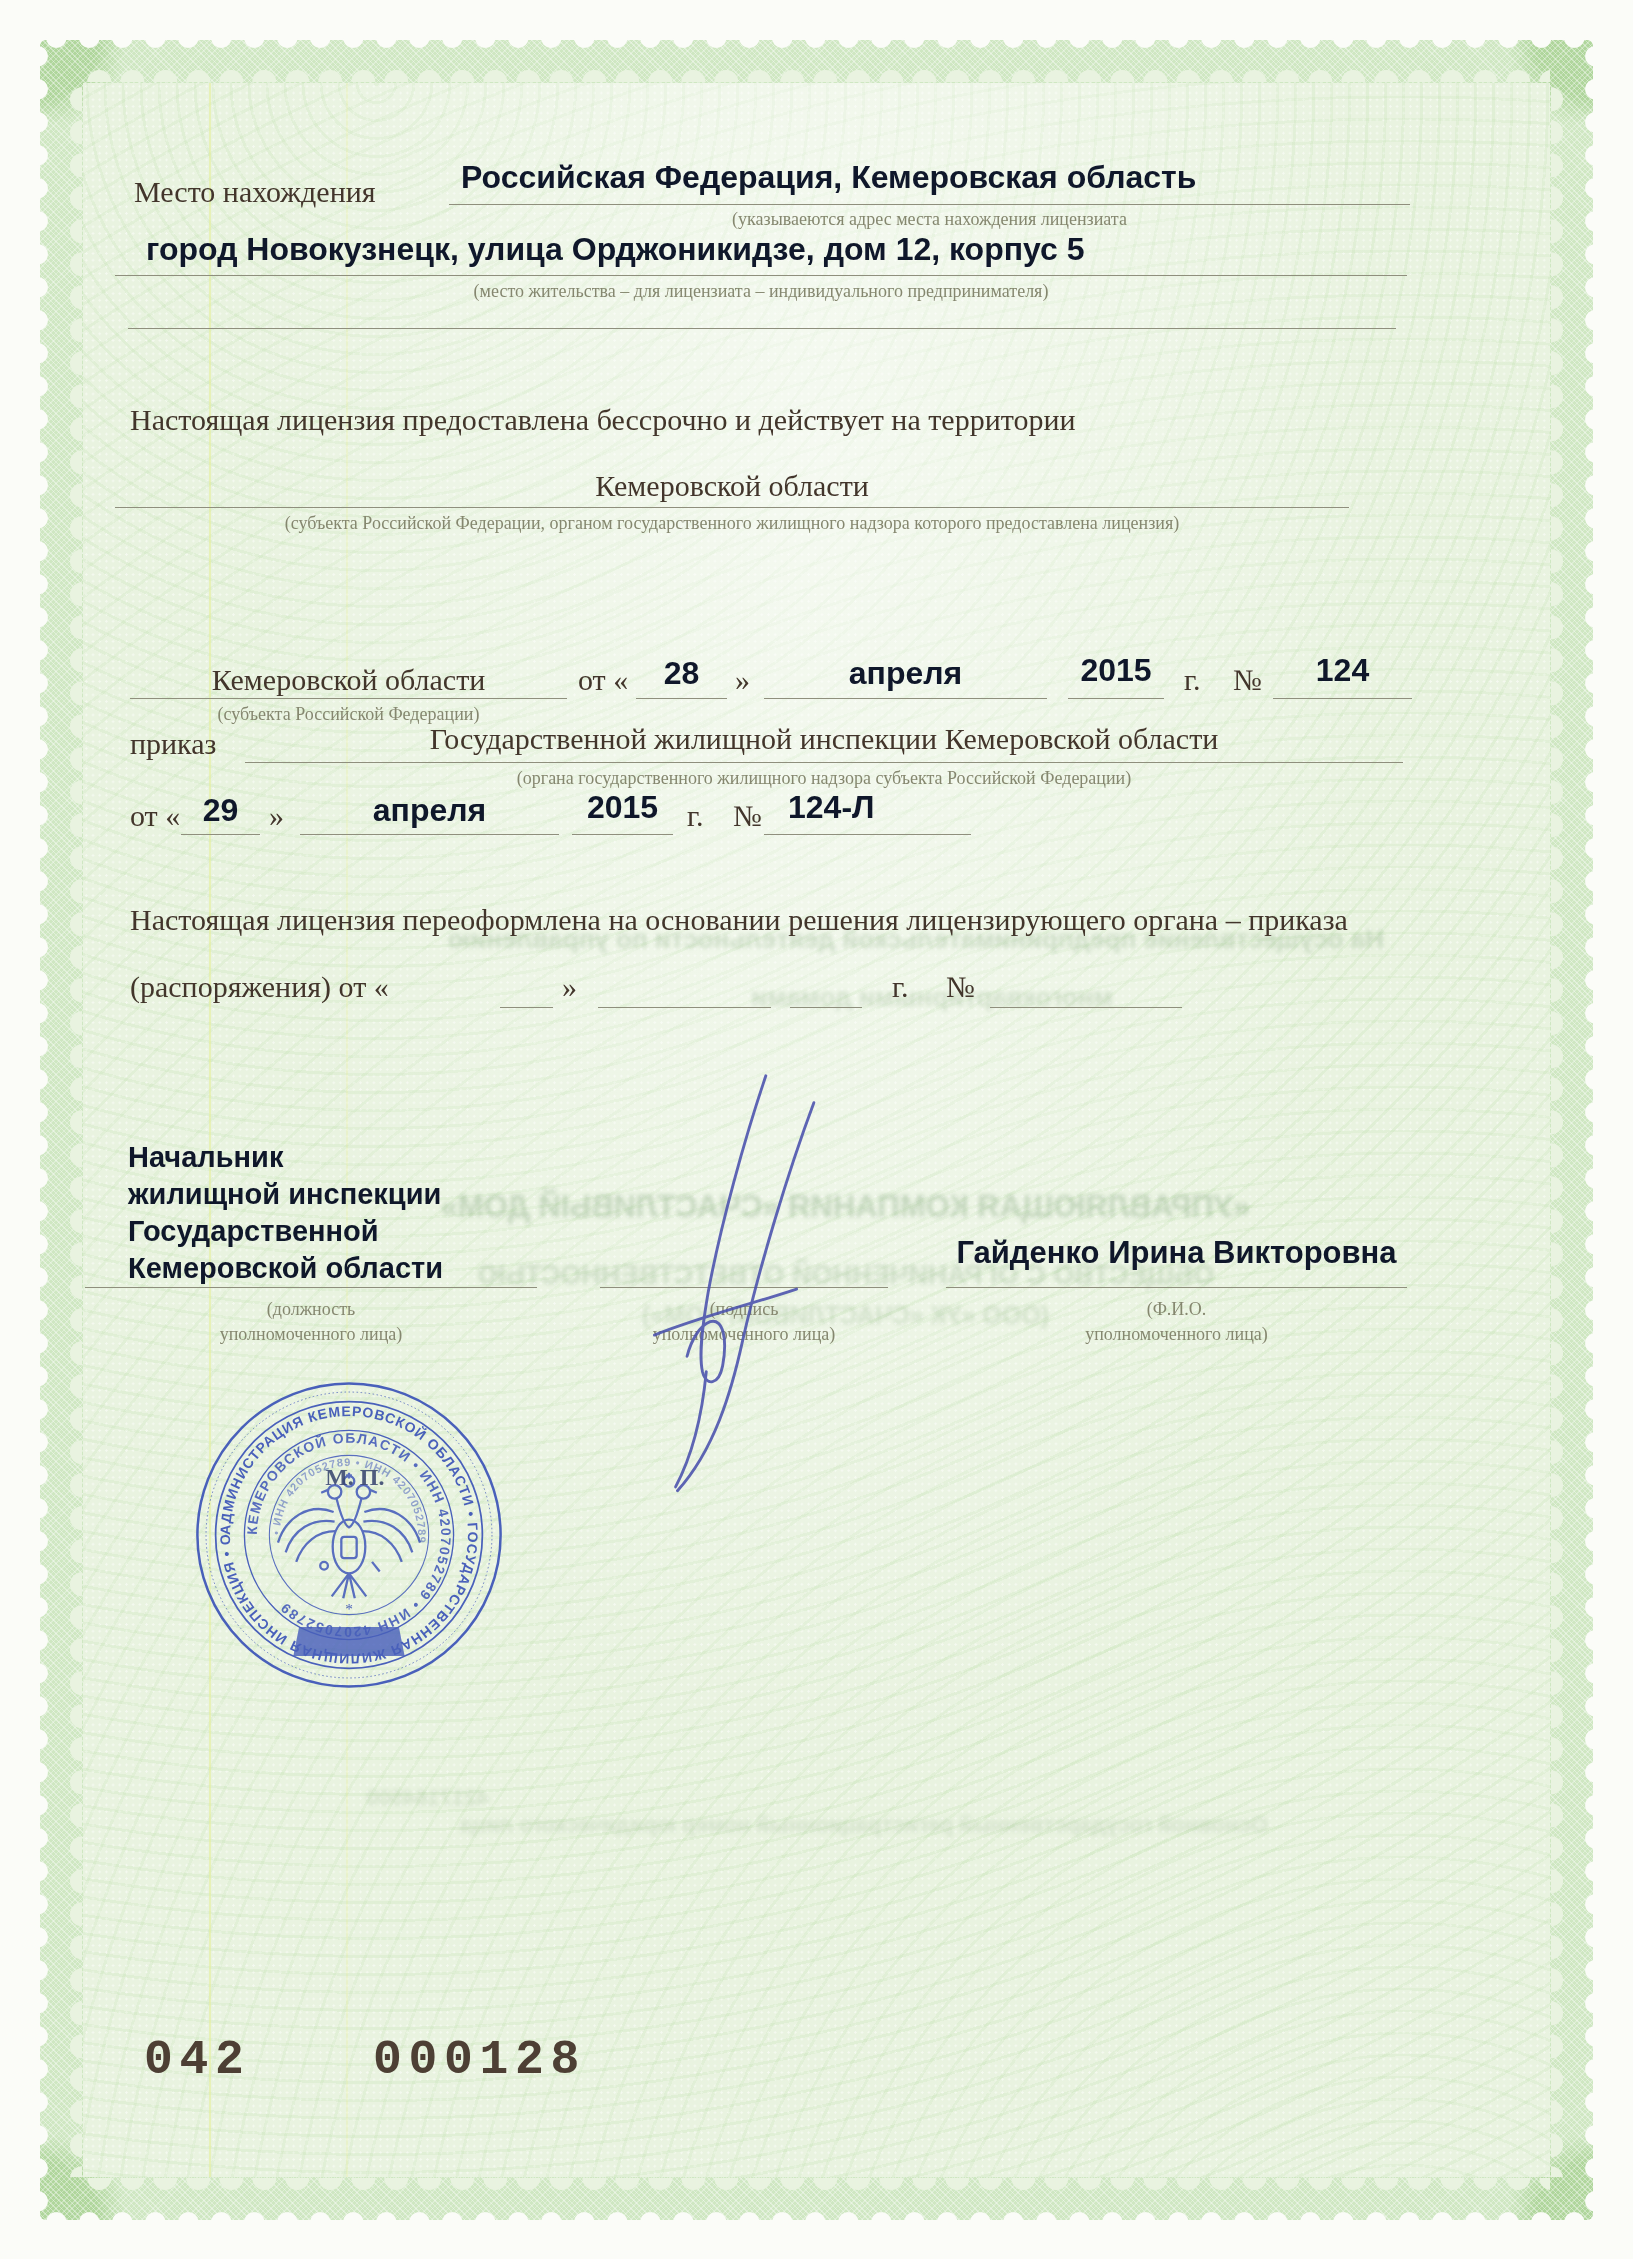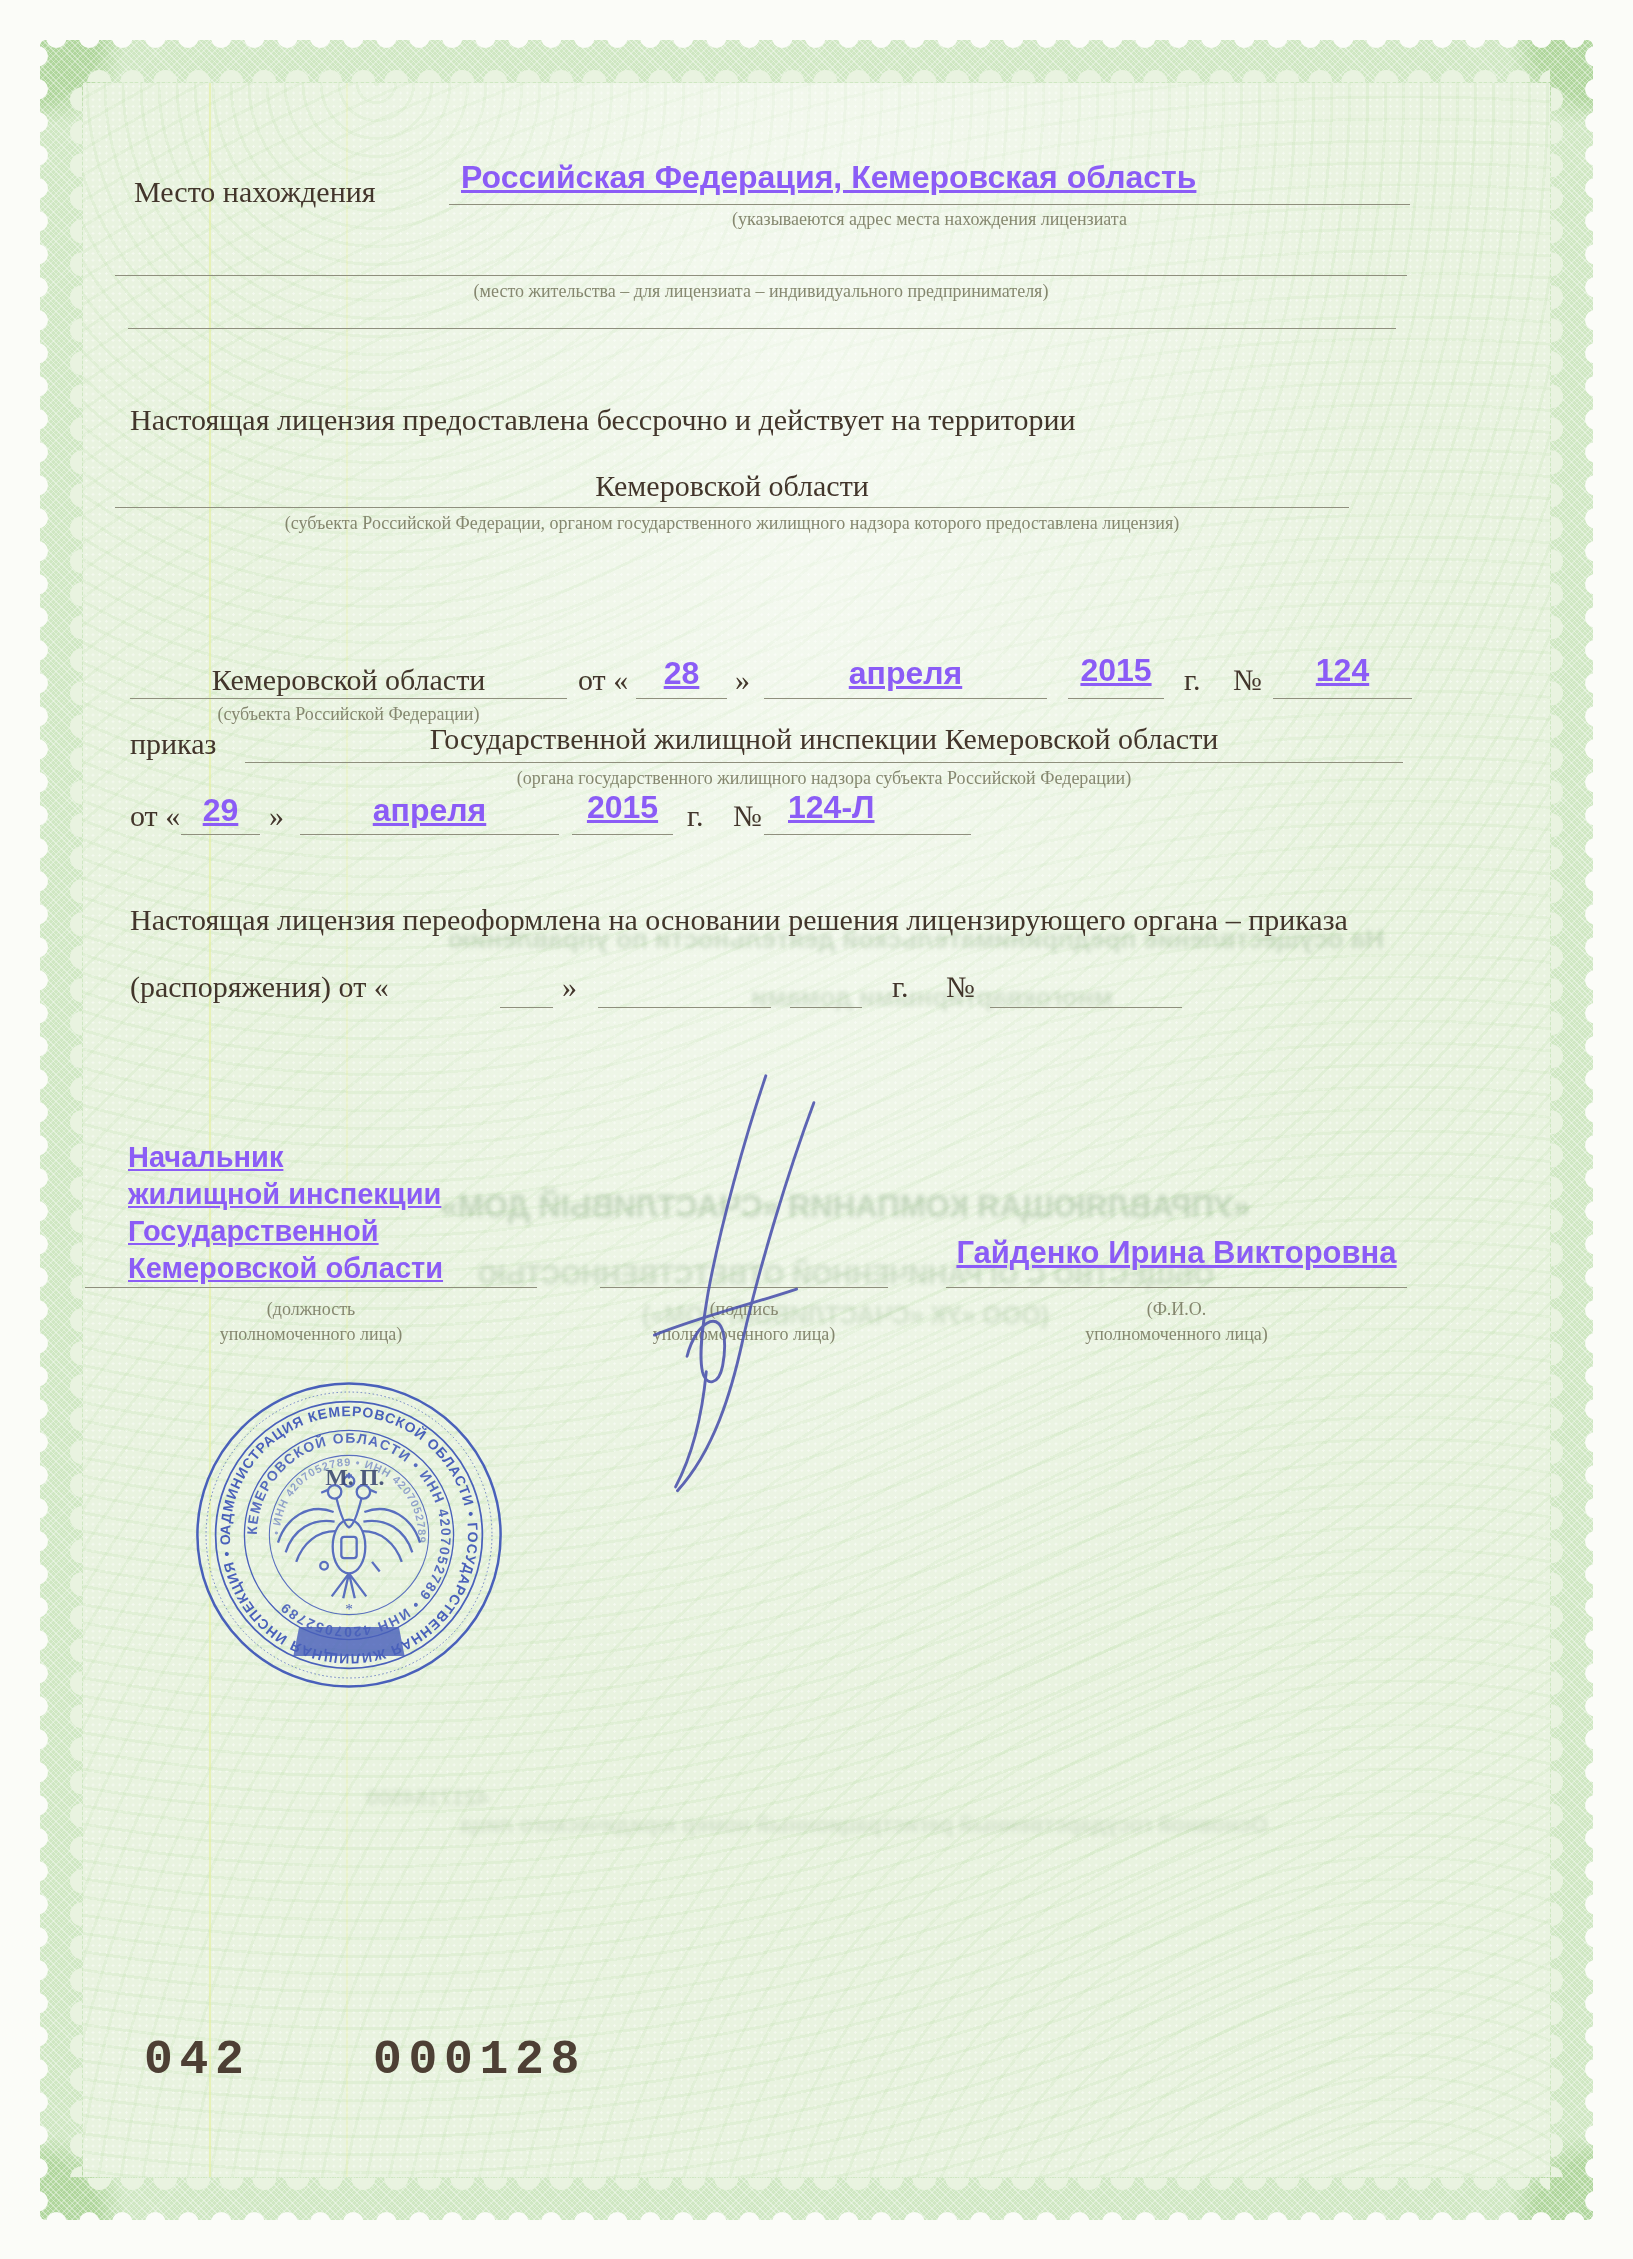--- a/index.html
+++ b/index.html
@@ -36,21 +36,21 @@
   .so-bot{left:40px;right:40px;bottom:38px;height:15.4px;
      background-image:radial-gradient(circle 10.6px at 16.3px 15.4px, #fbfcf8 9.6px, rgba(0,0,0,0) 10.6px);background-size:33px 15.4px;}
   .so-left{top:40px;bottom:40px;left:38px;width:15.4px;background-repeat:repeat-y;
      background-image:radial-gradient(circle 10.6px at 0px 16.3px, #fbfcf8 9.6px, rgba(0,0,0,0) 10.6px);background-size:15.4px 33px;}
   .so-right{top:40px;bottom:40px;right:38px;width:15.4px;background-repeat:repeat-y;
      background-image:radial-gradient(circle 10.6px at 15.4px 16.3px, #fbfcf8 9.6px, rgba(0,0,0,0) 10.6px);background-size:15.4px 33px;}
   .vline{position:absolute;top:83px;bottom:83px;width:1.9px;}
   
   .t{position:absolute;white-space:nowrap;}
   .serif{font-family:"Liberation Serif","DejaVu Serif",serif;font-size:30px;color:#42352b;}
-  .value{font-family:"Liberation Sans","DejaVu Sans",sans-serif;font-weight:bold;font-size:32px;color:#8b5cf6;text-decoration:underline;}
+  .value{font-family:"Liberation Sans","DejaVu Sans",sans-serif;font-weight:bold;font-size:32px;color:#0f172a;}
   .cap{font-family:"Liberation Serif","DejaVu Serif",serif;font-size:18px;color:#85876f;text-align:center;}
   .rule{position:absolute;height:0;border-bottom:1.5px solid #8f8f7d;}
   .ctr{text-align:center;}
   .bleed{position:absolute;transform:scaleX(-1);filter:blur(1.9px);text-align:center;
          font-family:"Liberation Sans","DejaVu Sans",sans-serif;font-weight:bold;white-space:nowrap;}
   .serial{position:absolute;font-family:"Liberation Mono","DejaVu Sans Mono",monospace;
           font-weight:bold;font-size:48px;letter-spacing:6.7px;color:#4d3f34;}
   .sigwrap{position:absolute;left:562px;top:1047px;}
   .stampwrap{position:absolute;left:183px;top:1369px;opacity:.93;}
 </style>
@@ -77,20 +77,21 @@
   <div class="bleed" style="top:1189px;left:413px;width:865px;font-size:31px;color:rgba(110,152,105,.34);">«УПРАВЛЯЮЩАЯ КОМПАНИЯ «СЧАСТЛИВЫЙ ДОМ»</div>
   <div class="bleed" style="top:1260px;left:452px;width:788px;font-size:27px;color:rgba(118,158,110,.28);">ОБЩЕСТВО С ОГРАНИЧЕННОЙ ОТВЕТСТВЕННОСТЬЮ</div>
   <div class="bleed" style="top:1301px;left:538px;width:615px;font-size:25px;color:rgba(118,158,110,.24);">(ООО «УК «СЧАСТЛИВЫЙ ДОМ»)</div>
   <div class="bleed" style="top:1812px;left:480px;width:788px;font-size:22px;color:rgba(125,160,115,.20);">Основной государственный регистрационный номер юридического лица</div>
   <div class="bleed" style="top:1785px;left:317px;width:221px;font-size:22px;color:rgba(125,160,115,.20);">4217164500</div>
 
   <div class="t serif" style="left:134px;top:175px;">Место нахождения</div>
   <div class="t value" style="left:461px;top:159px;">Российская Федерация, Кемеровская область</div>
   <div class="rule" style="left:449px;width:961px;top:204px;"></div>
   <div class="t cap" style="left:449px;width:961px;top:209px;">(указываеются адрес места нахождения лицензиата</div>
+  <div class="t value" style="left:146px;top:231px;">город Новокузнецк, улица Орджоникидзе, дом 12, корпус 5</div>
   <div class="rule" style="left:115px;width:1292px;top:275px;"></div>
   <div class="t cap" style="left:115px;width:1292px;top:281px;">(место жительства – для лицензиата – индивидуального предпринимателя)</div>
   <div class="rule" style="left:128px;width:1268px;top:328px;"></div>
 
   <div class="t serif" style="left:130px;top:403px;">Настоящая лицензия предоставлена бессрочно и действует на территории</div>
   <div class="t serif ctr" style="left:115px;width:1234px;top:469px;">Кемеровской области</div>
   <div class="rule" style="left:115px;width:1234px;top:507px;"></div>
   <div class="t cap" style="left:115px;width:1234px;top:513px;">(субъекта Российской Федерации, органом государственного жилищного надзора которого предоставлена лицензия)</div>
 
 

